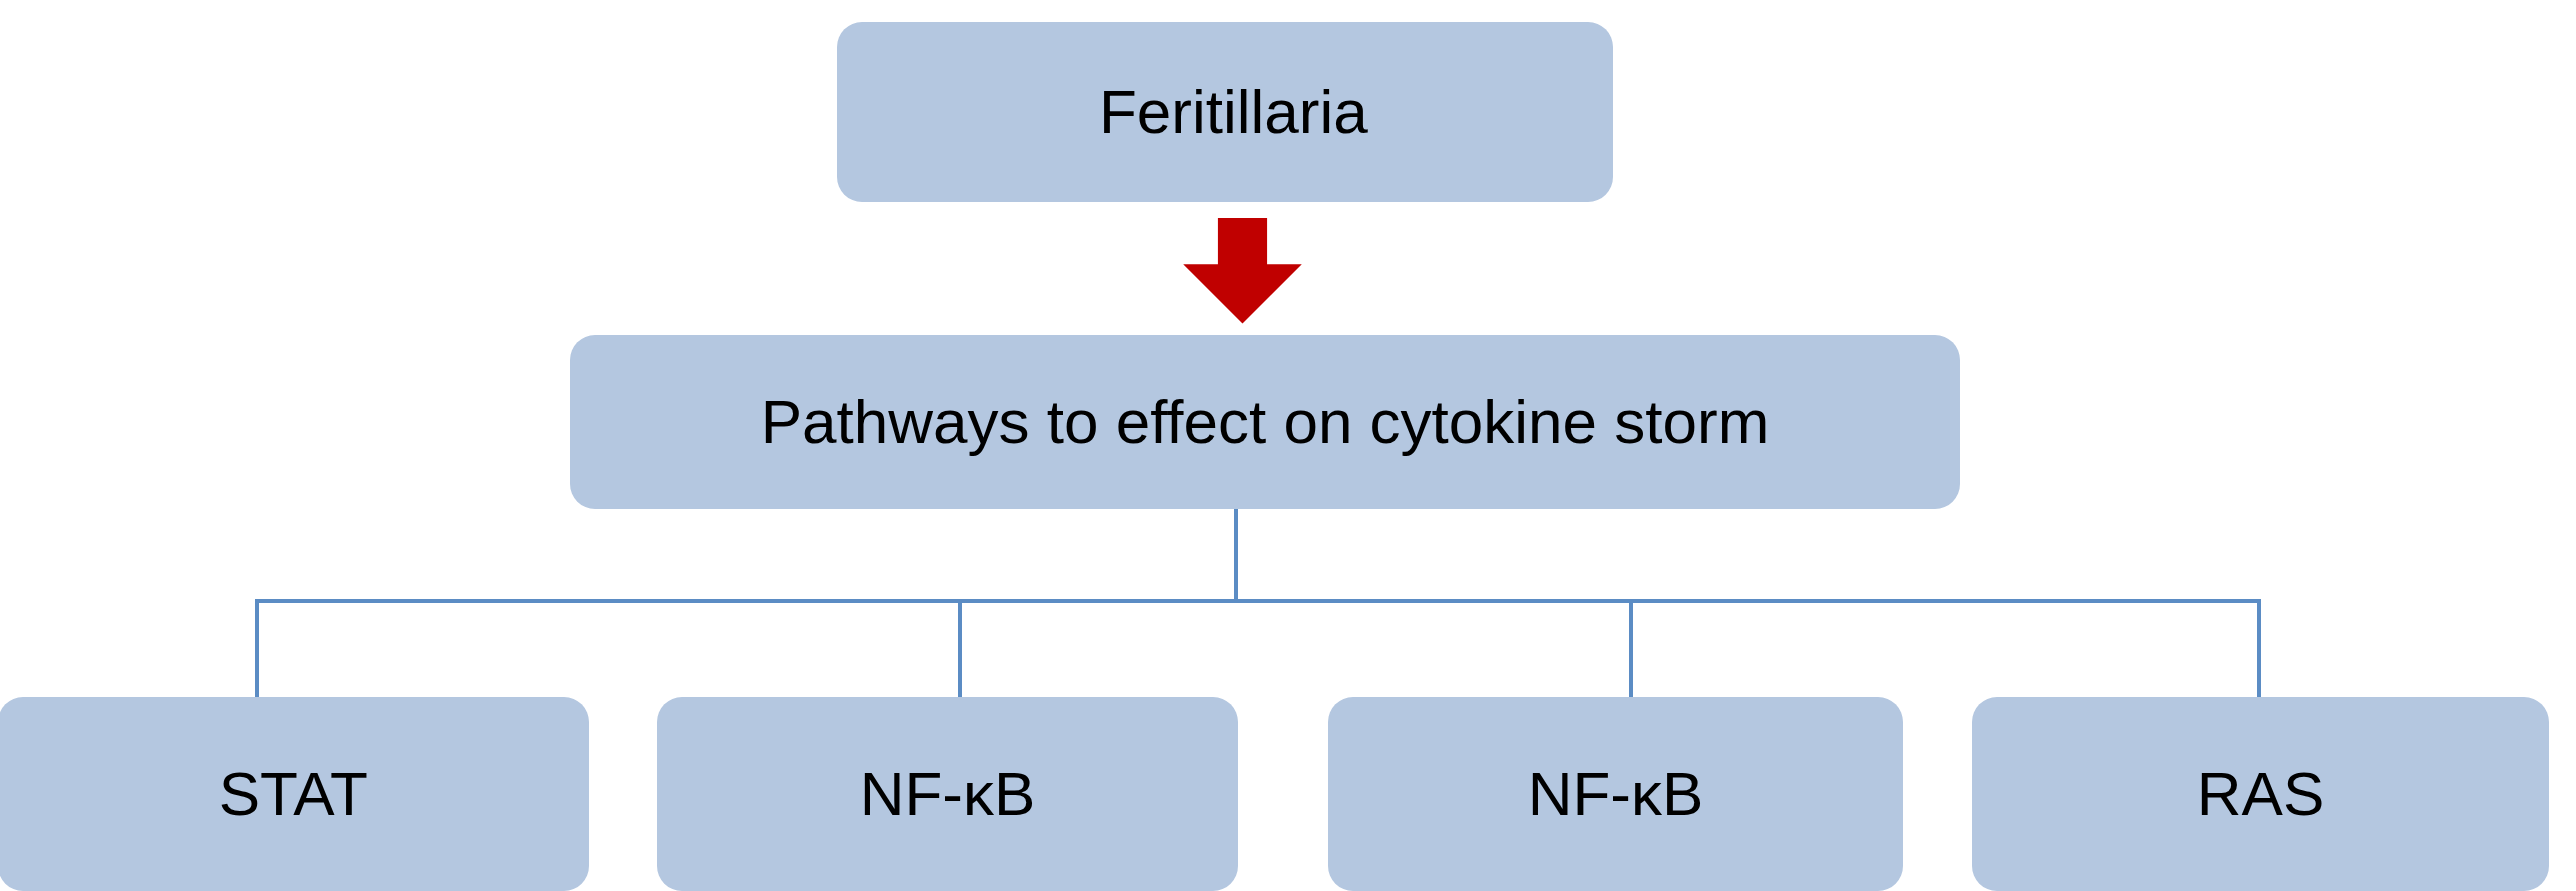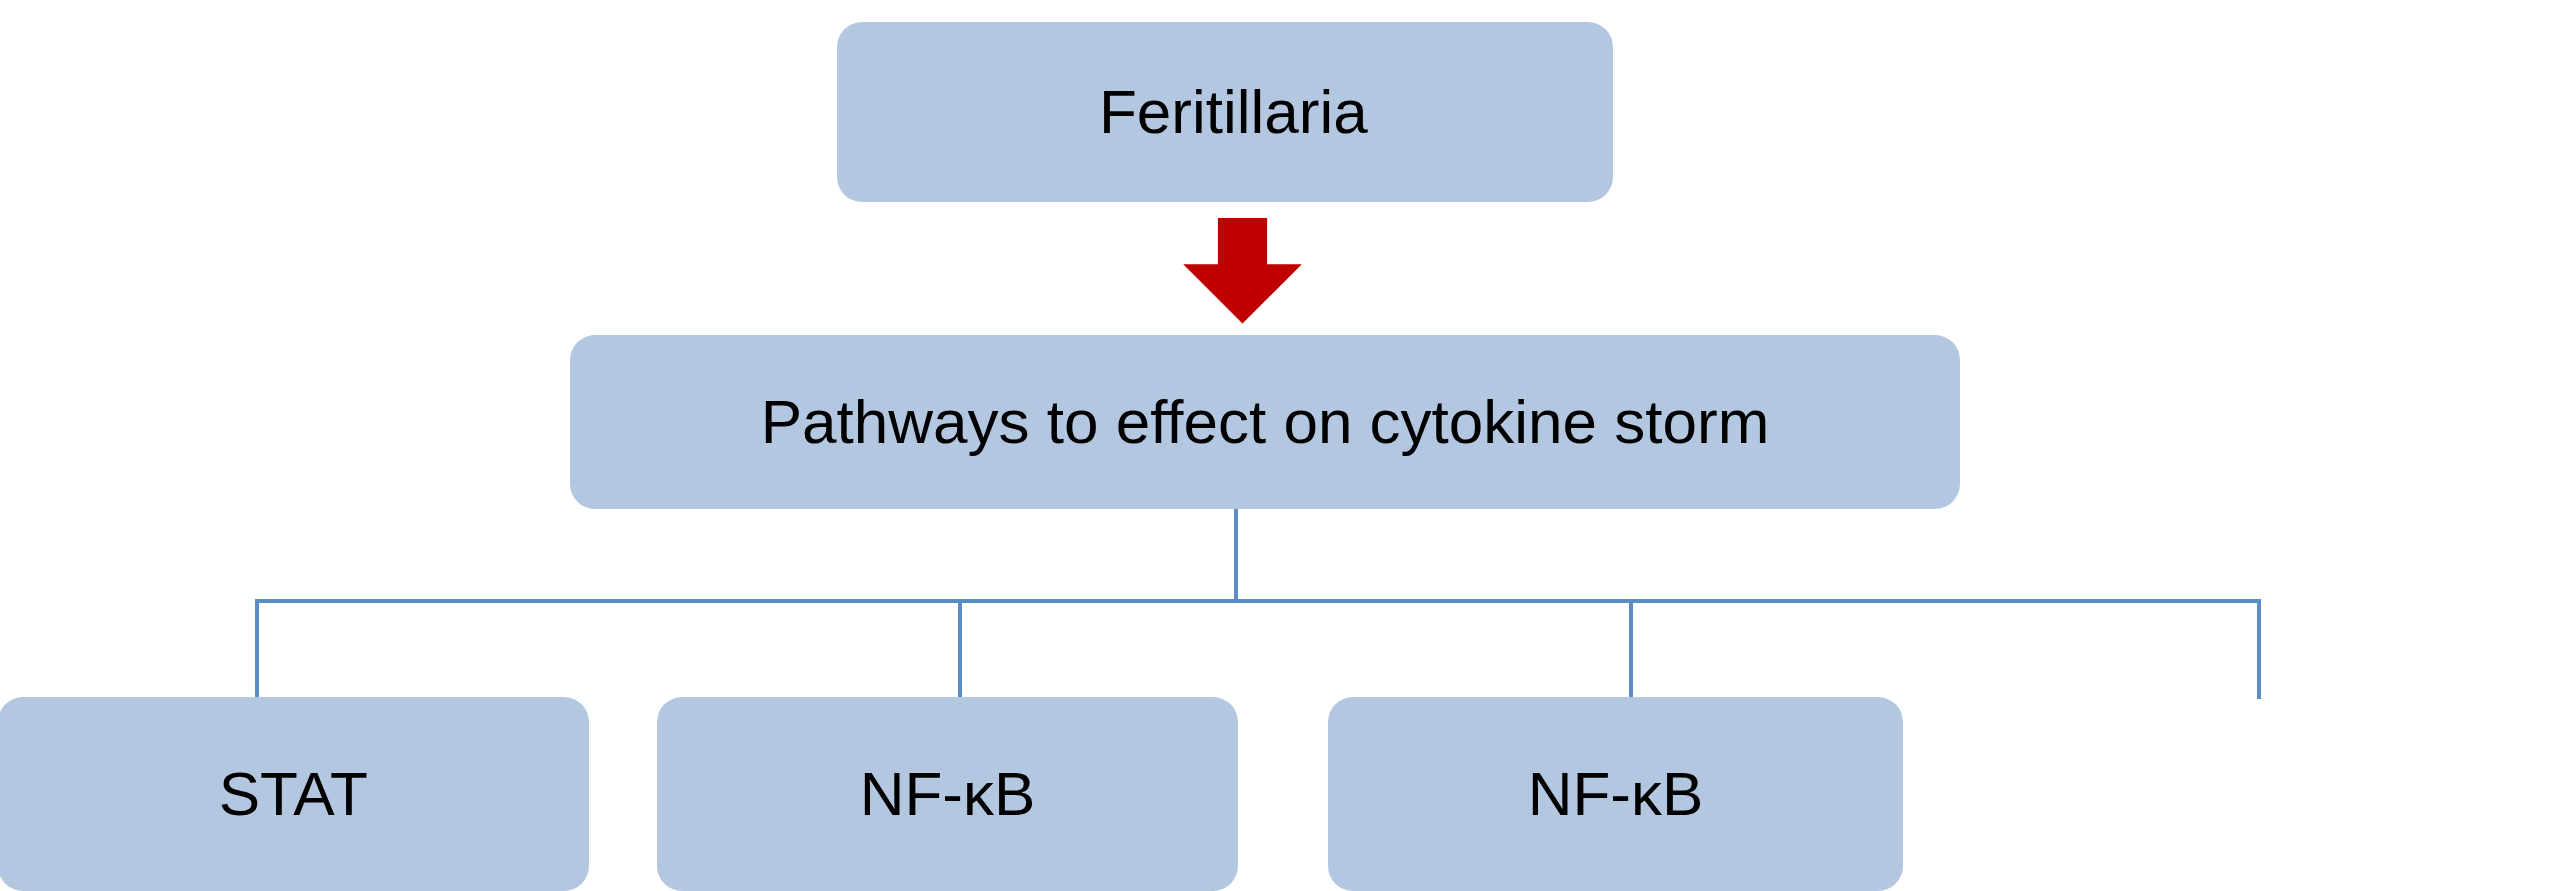--- a/index.html
+++ b/index.html
@@ -121,15 +121,18 @@
   </div>
 
   <div class="node leaf" id="node-nfkb-1">
     <span>NF-κB</span>
   </div>
 
   <div class="node leaf" id="node-nfkb-2">
     <span>NF-κB</span>
   </div>
 
+  <div class="node leaf" id="node-ras">
+    <span>RAS</span>
+  </div>
 
 </div>
 
 
 </body></html>

